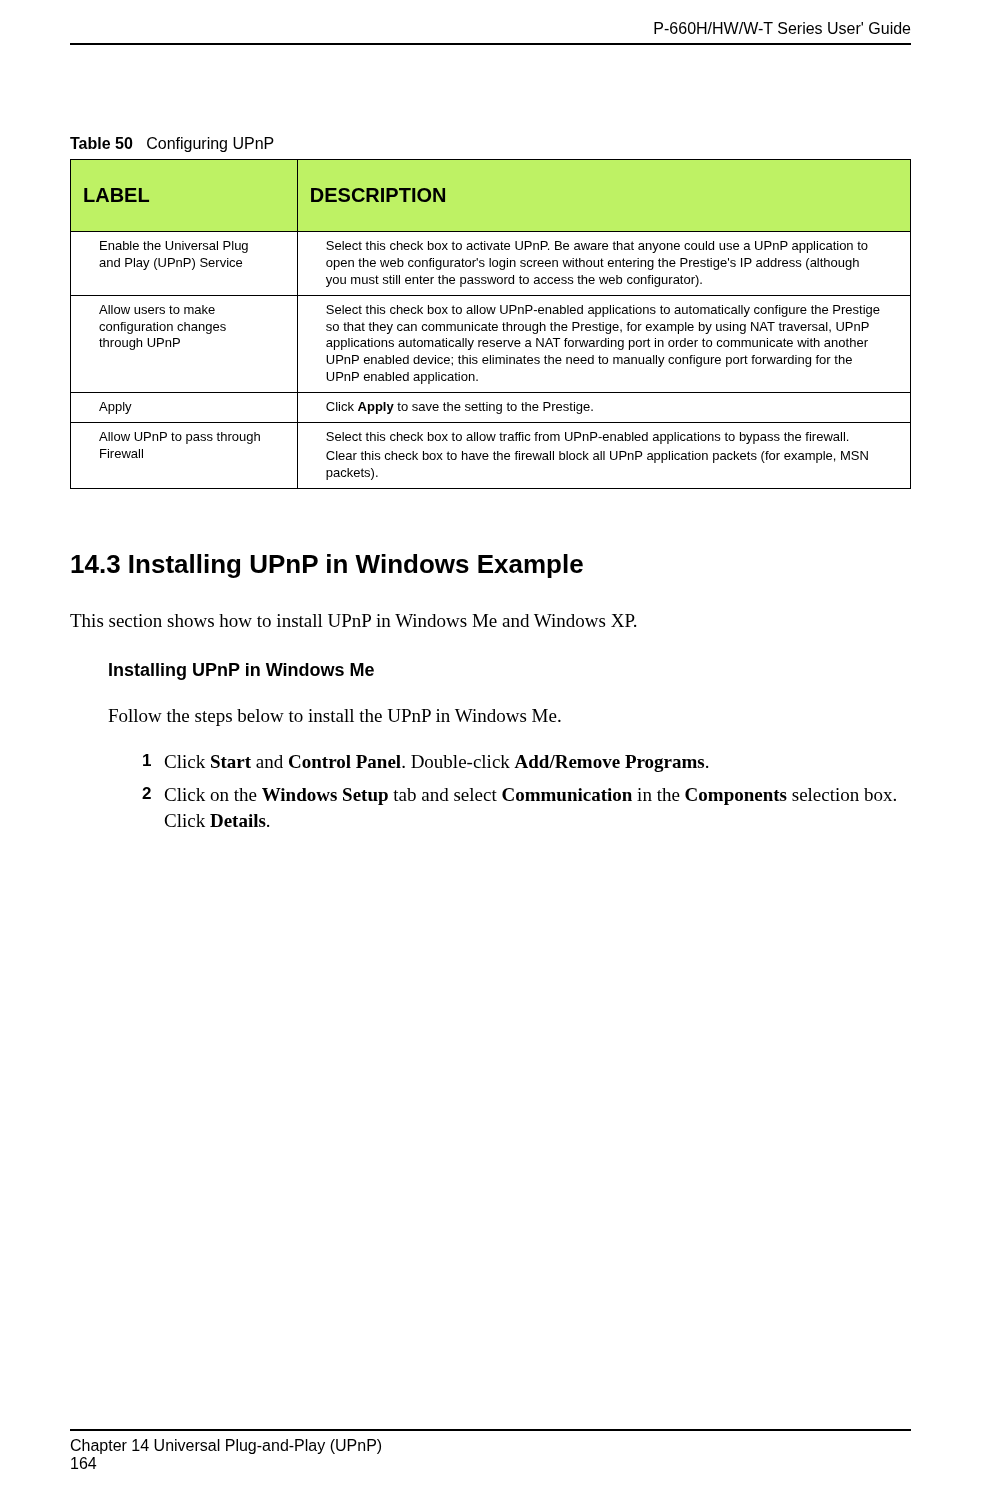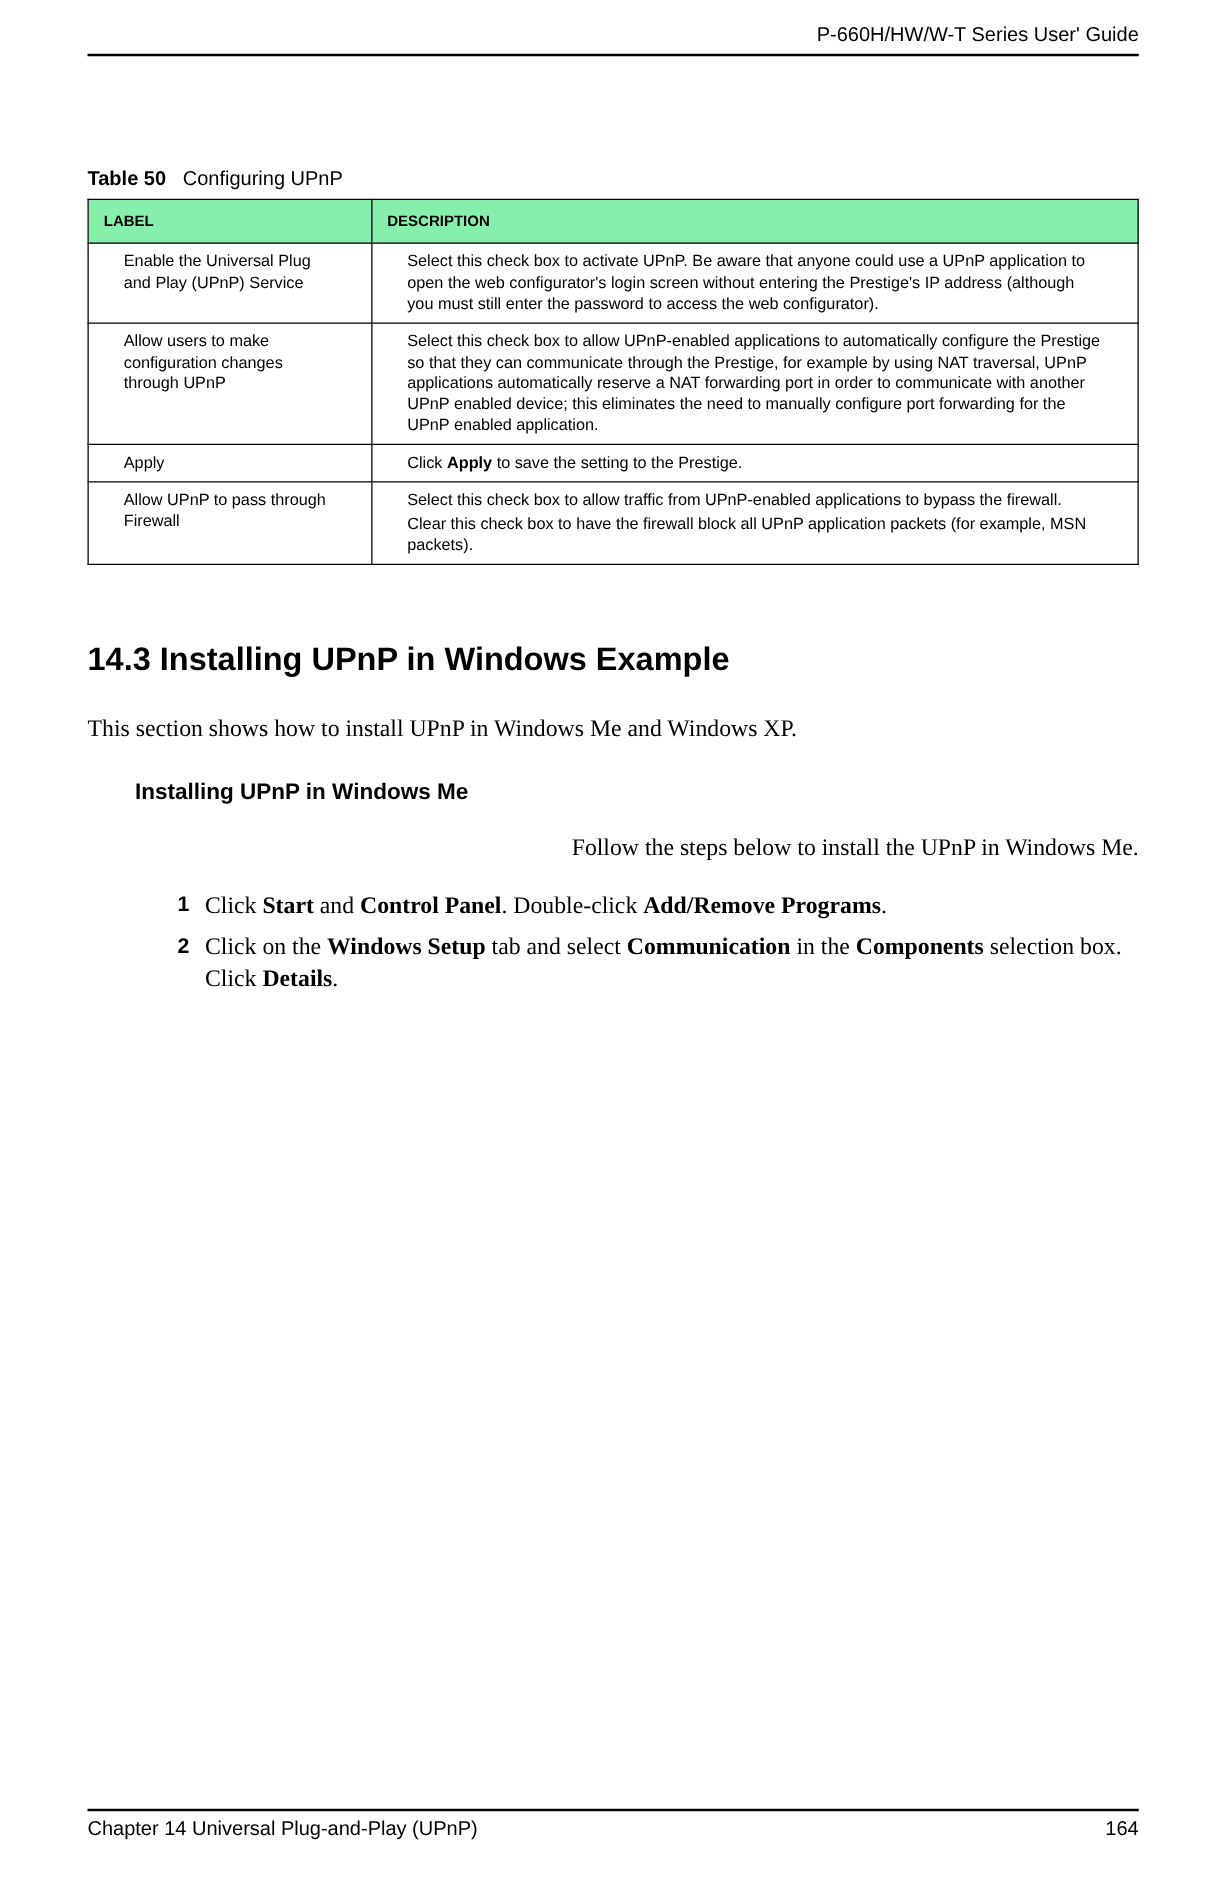--- a/index.html
+++ b/index.html
@@ -41,24 +41,24 @@
     }
     .table-title b {
       font-weight: bold;
     }
     table.config-table {
       width: 100%;
       border-collapse: collapse;
       margin-bottom: 60px;
     }
     table.config-table th {
-      background: #86efac;
+      background: #bef264;
       text-align: left;
-      padding: 10px 12px;
-      font-size: 12px;
+      padding: 24px 12px;
+      font-size: 20px;
       font-weight: bold;
       border: 1px solid #000;
     }
     table.config-table th.col-label {
       width: 27%;
     }
     table.config-table td {
       border: 1px solid #000;
       padding: 6px 28px;
       font-size: 13px;
@@ -85,21 +85,20 @@
       font-size: 18px;
       font-weight: bold;
       margin-left: 38px;
       margin-bottom: 24px;
     }
     .subsection-intro {
       font-family: "Times New Roman", Times, serif;
       font-size: 19px;
       margin-left: 38px;
       margin-bottom: 22px;
-      text-align: right;
     }
     ol.steps {
       list-style: none;
       margin-left: 76px;
     }
     ol.steps li {
       font-family: "Times New Roman", Times, serif;
       font-size: 19px;
       margin-bottom: 8px;
       position: relative;
@@ -116,20 +115,21 @@
     }
     ol.steps li b {
       font-weight: bold;
     }
     .footer-area {
       border-top: 2px solid #000;
       padding-top: 6px;
       display: flex;
       justify-content: space-between;
       font-size: 16px;
+      flex-direction: column;
     }
   </style>
 </head>
 <body>
 
 <div class="page">
   <div class="header-area">
     <div class="header-text">P-660H/HW/W-T Series User' Guide</div>
   </div>
 

